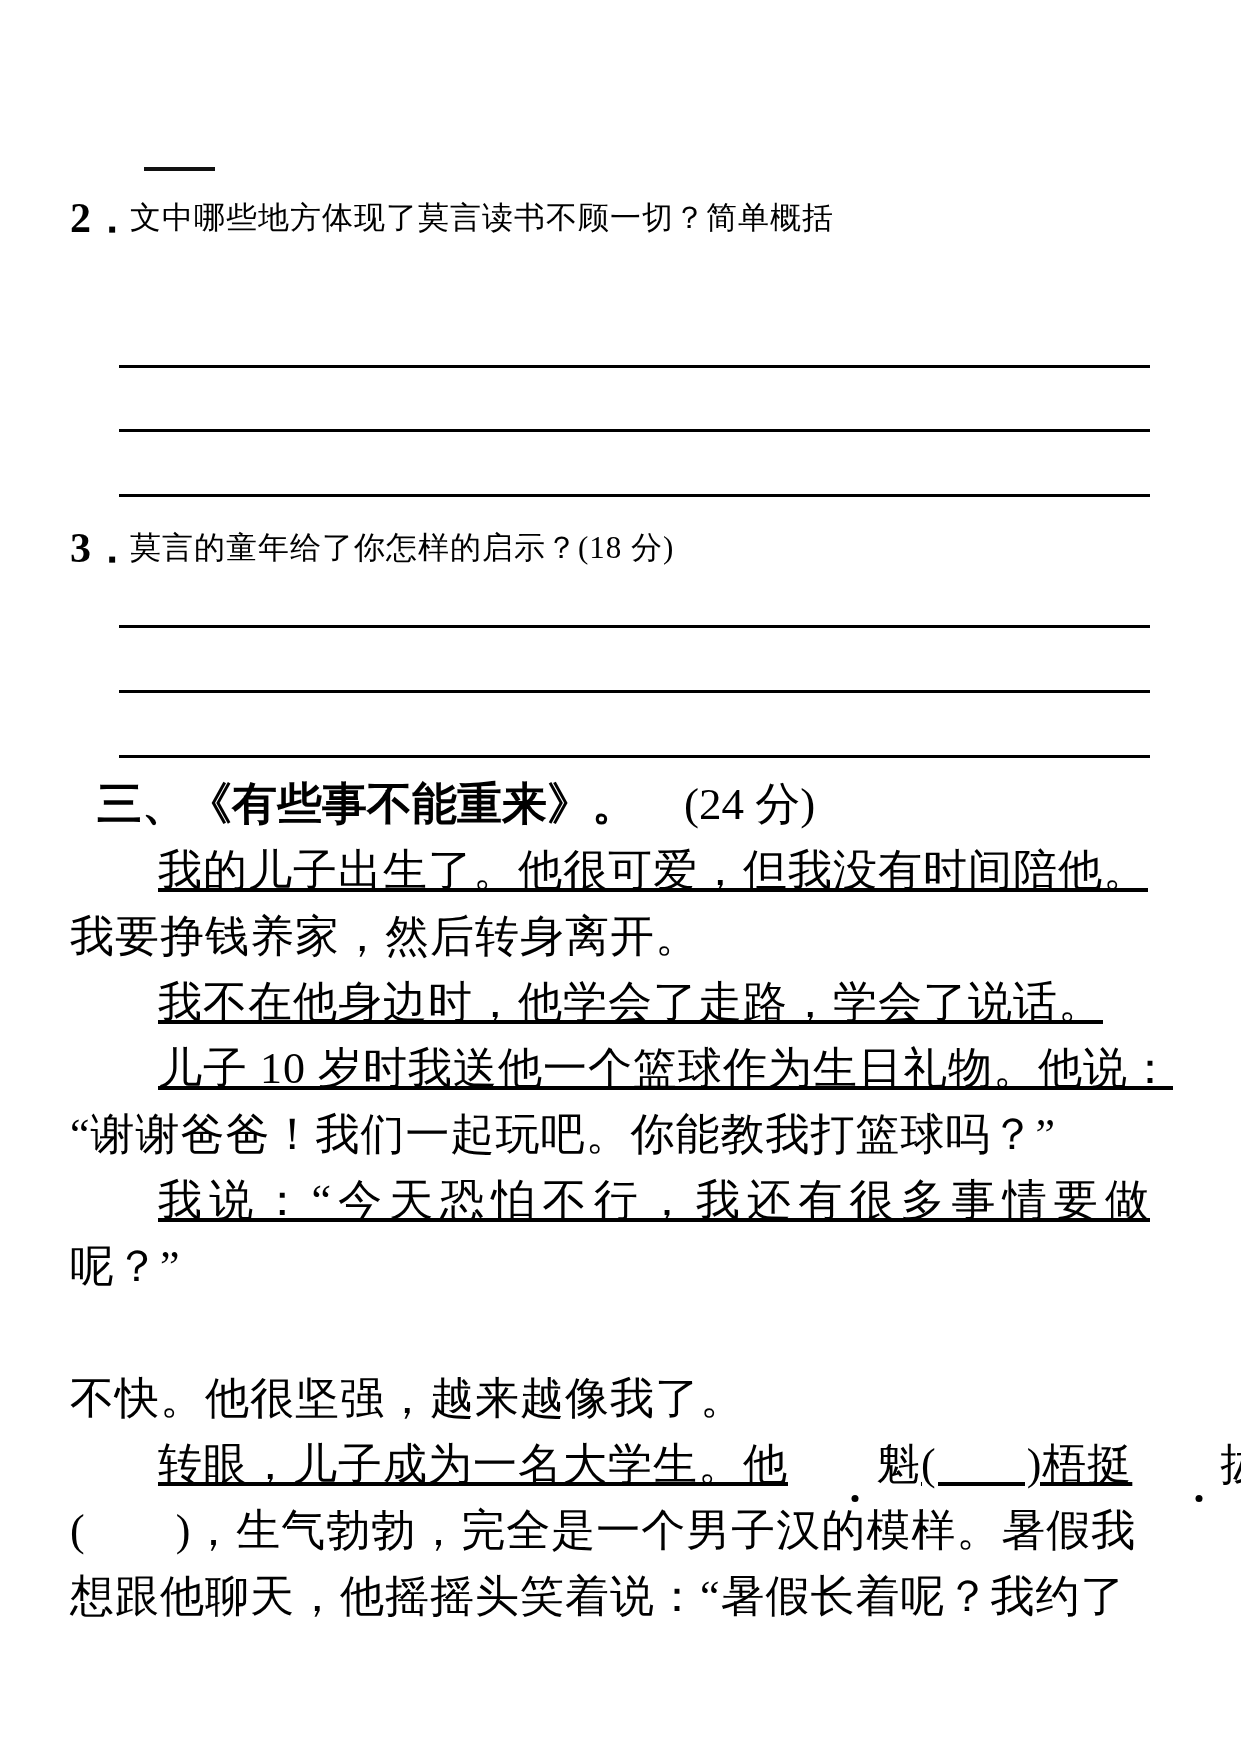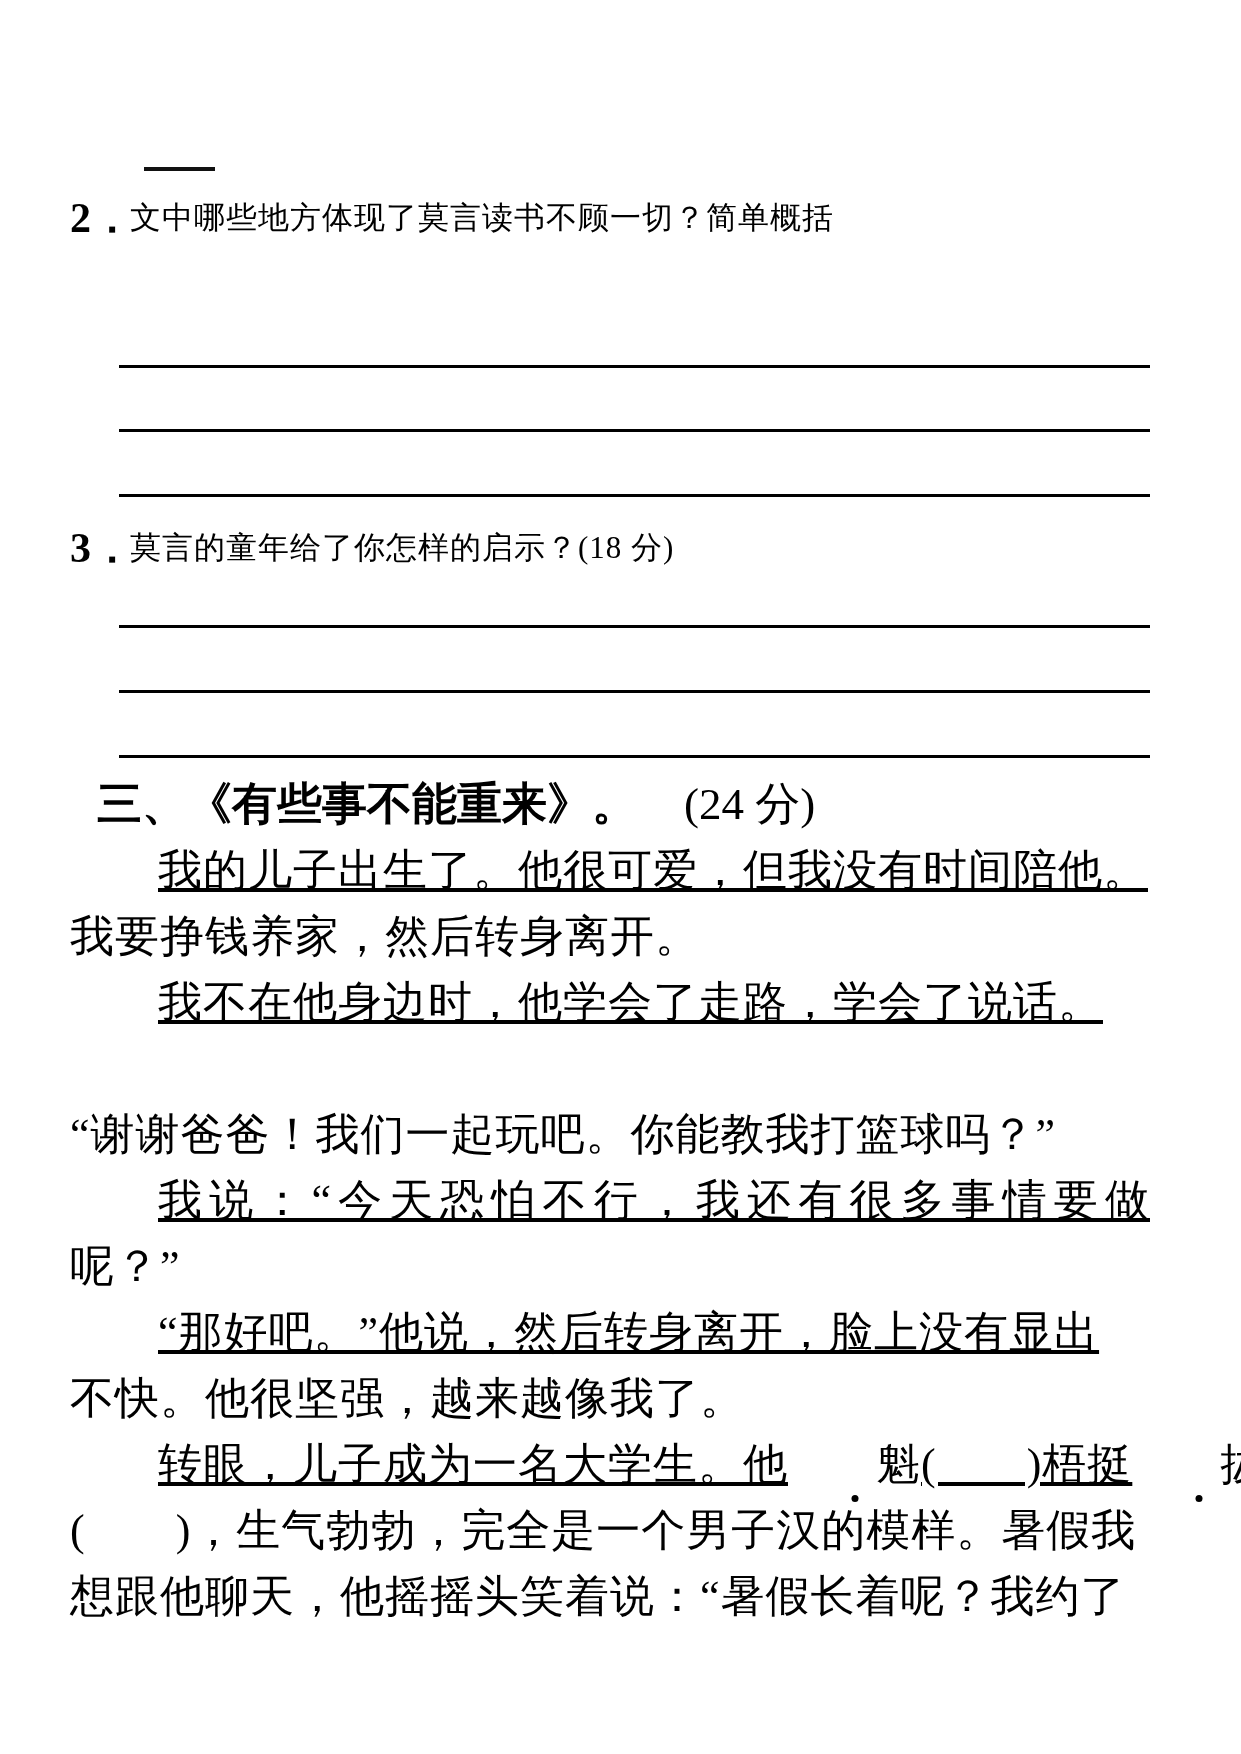--- a/index.html
+++ b/index.html
@@ -87,24 +87,24 @@
 
   <div class="blank" style="top:625px"></div>
   <div class="blank" style="top:690px"></div>
   <div class="blank" style="top:755px"></div>
 
   <div class="heading"><span class="hbold">三、《有些事不能重来》。</span><span class="hscore">(24 分)</span></div>
 
   <div class="pline ind" style="top:841px">我的儿子出生了。他很可爱，但我没有时间陪他。</div>
   <div class="pline" style="top:907px">我要挣钱养家，然后转身离开。</div>
   <div class="pline ind" style="top:973px">我不在他身边时，他学会了走路，学会了说话。</div>
+  <div class="pline ind" style="top:1039px">儿子 10 岁时我送他一个篮球作为生日礼物。他说：</div>
   <div class="pline" style="top:1105px">“谢谢爸爸！我们一起玩吧。你能教我打篮球吗？”</div>
   <div class="pline ind stretch" style="top:1171px">我说：“今天恐怕不行，我还有很多事情要做</div>
   <div class="pline" style="top:1237px">呢？”</div>
-  <div class="pline ind" style="top:1303px">“那好吧。”他说，然后转身离开，脸上没有显出</div>
   <div class="pline" style="top:1369px">不快。他很坚强，越来越像我了。</div>
 
   <div class="pline ind" style="top:1435px"><span>转眼，儿子成为一名大学生。他</span><span class="emph">魁</span><span>(　　)梧挺</span><span class="emph">拔</span></div>
 
   <div class="pline" style="top:1567px">想跟他聊天，他摇摇头笑着说：“暑假长着呢？我约了</div>
   <div class="pline" style="top:1501px">(　　)，生气勃勃，完全是一个男子汉的模样。暑假我</div>
 
 </div>
 
 </body></html>

